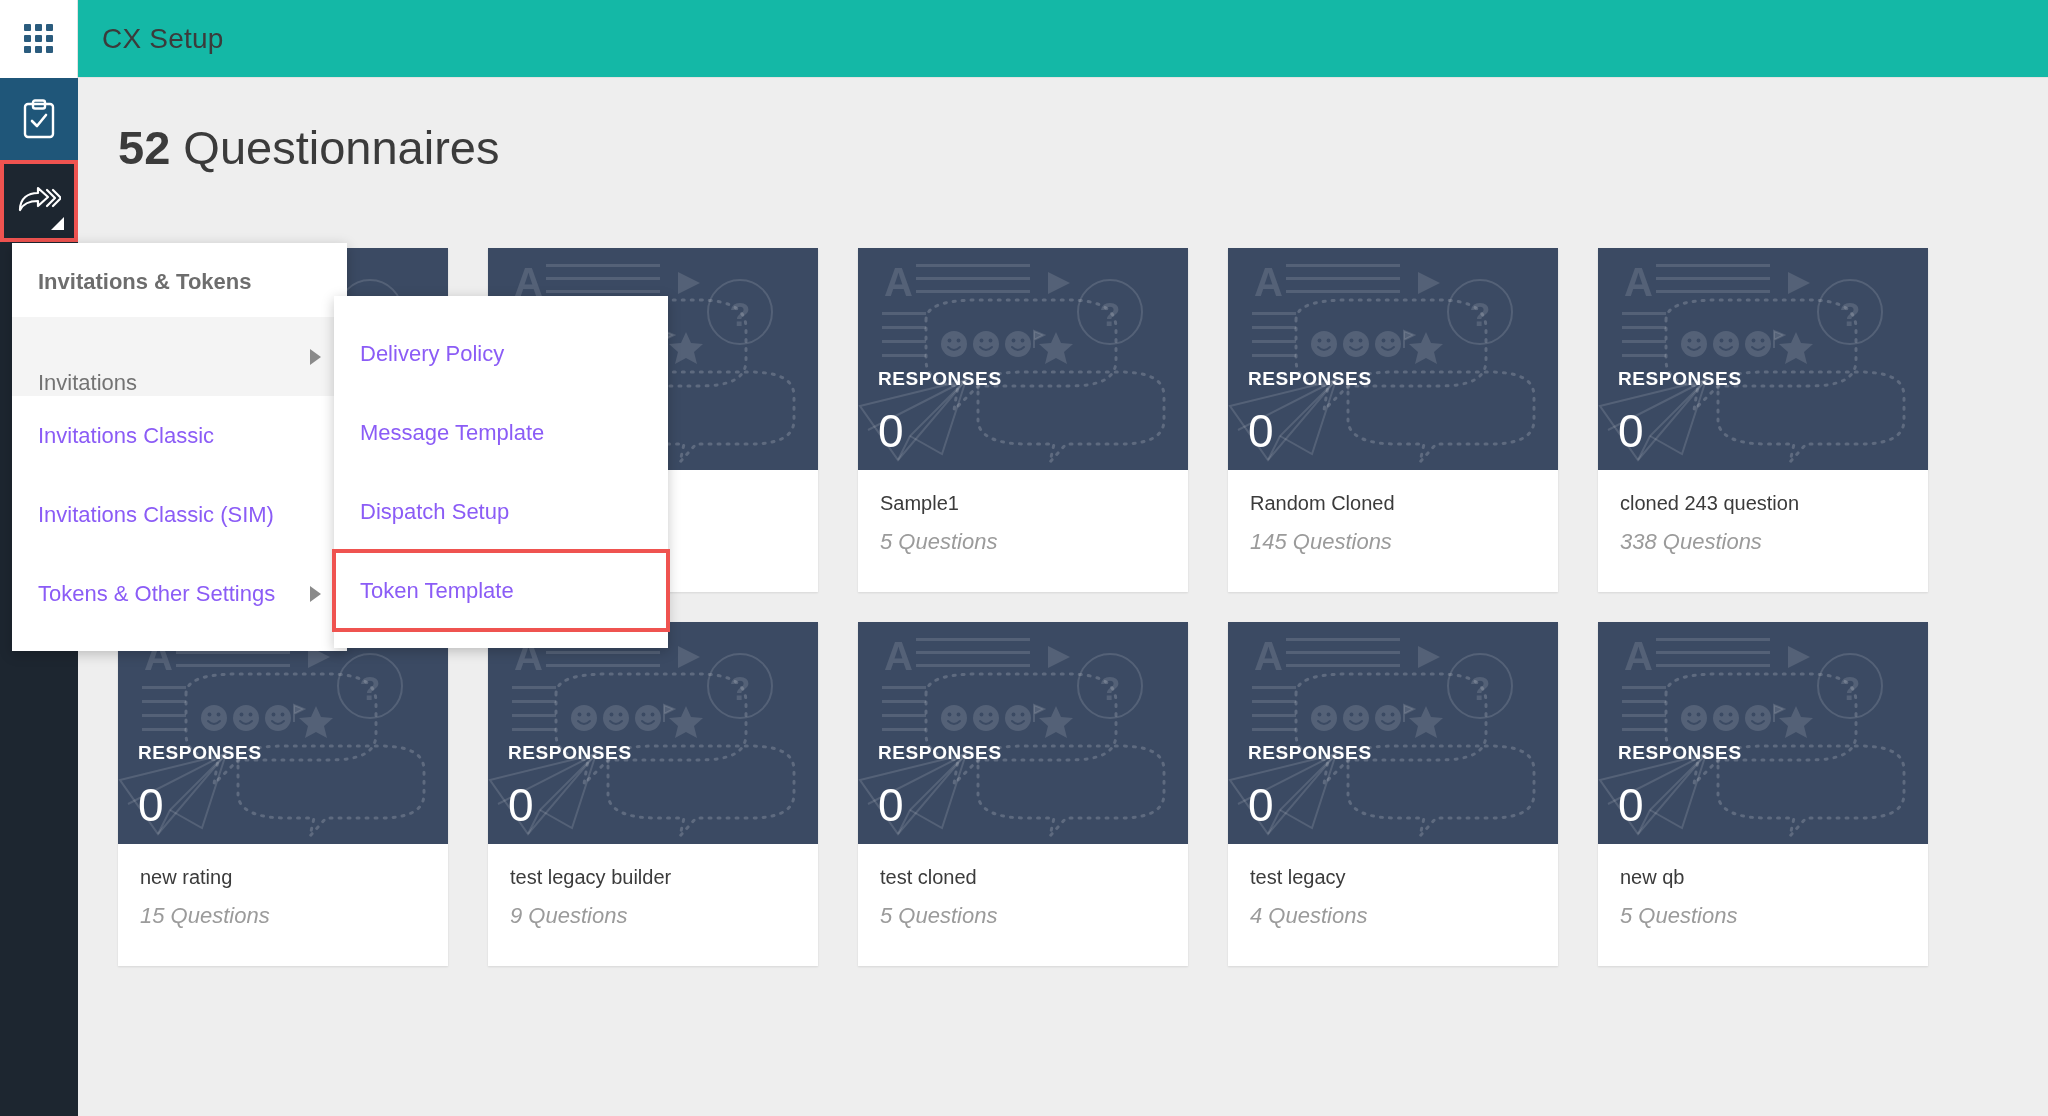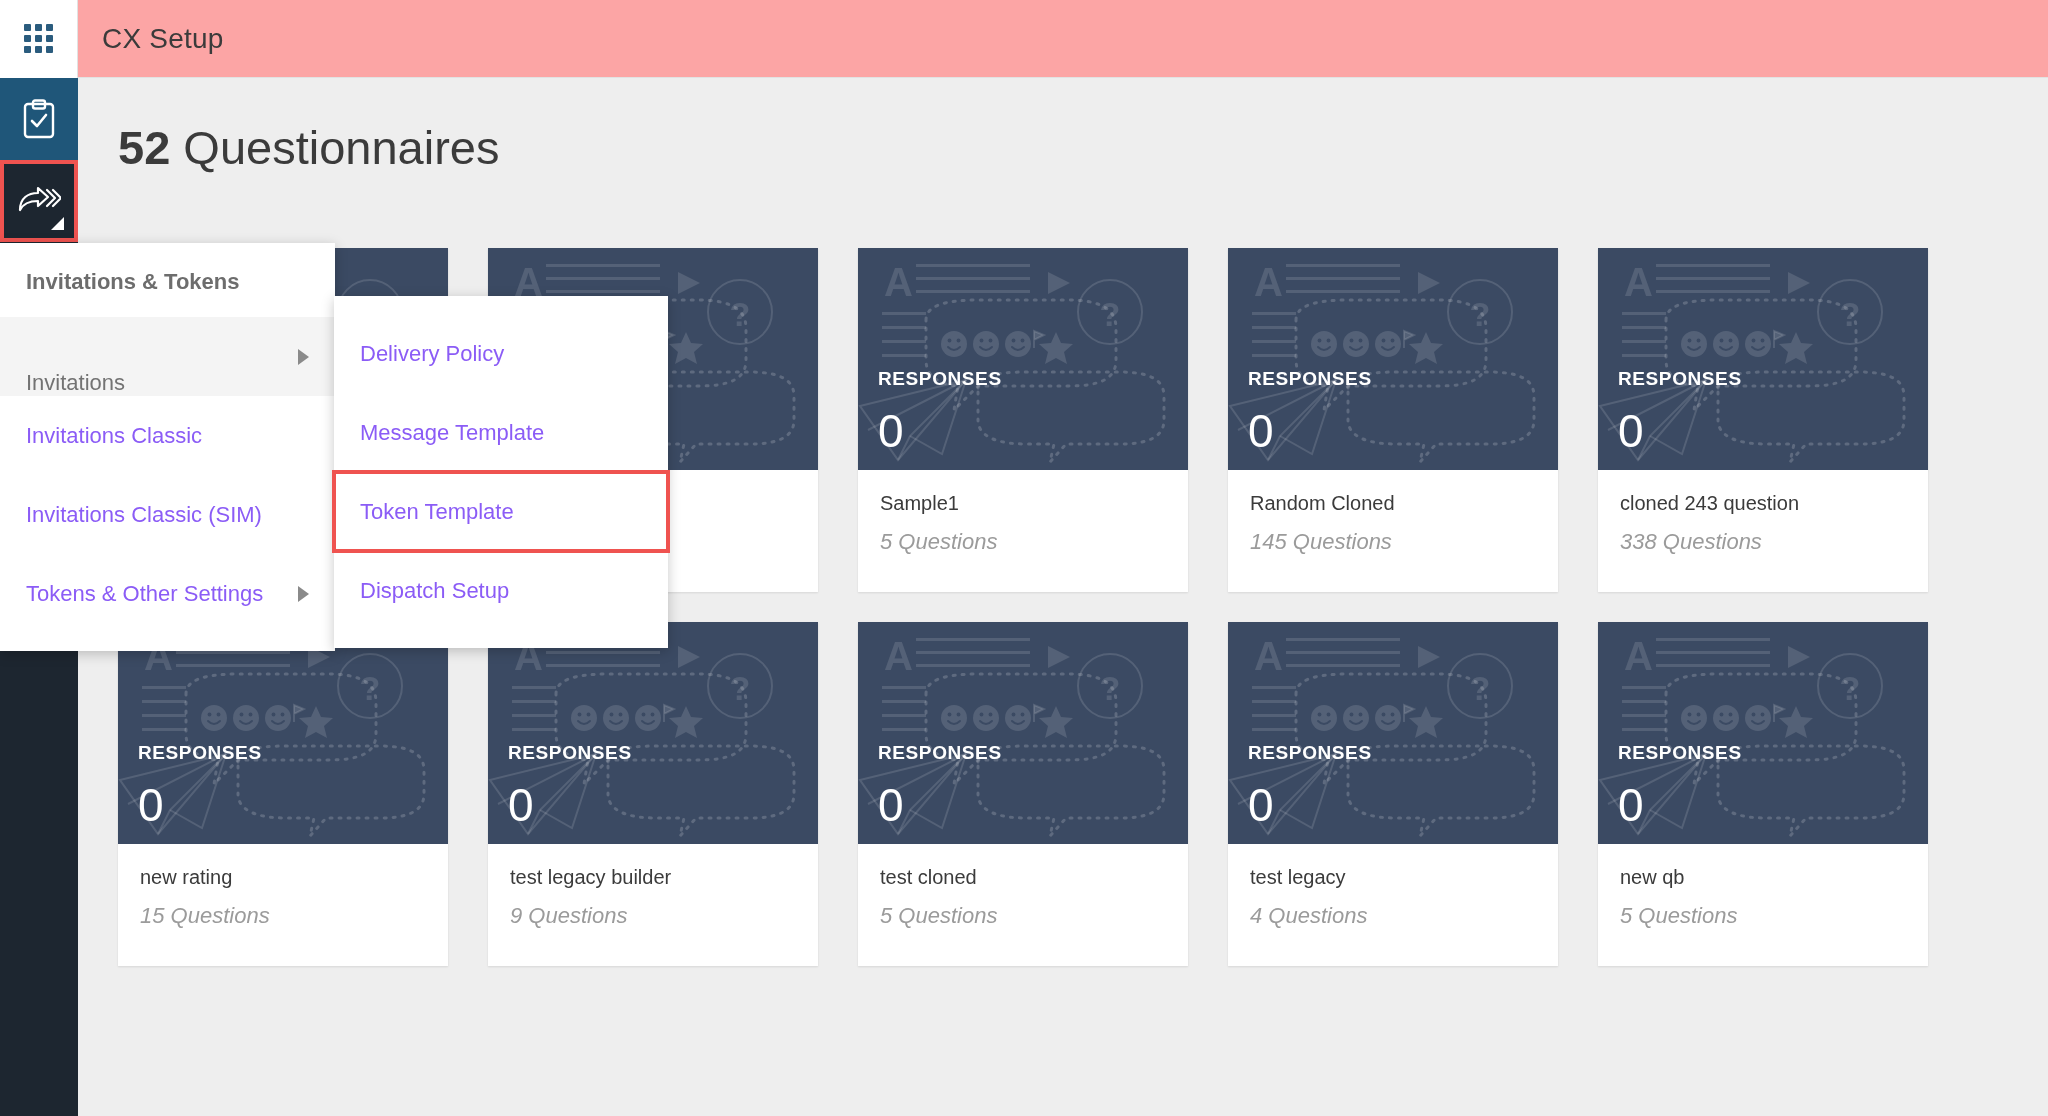--- a/index.html
+++ b/index.html
@@ -12,21 +12,21 @@
   #app {
     position: relative;
     width: 2048px; height: 1116px;
     background: #eeeeee;
   }
 
   
   .topbar {
     position: absolute; left: 0; top: 0;
     width: 2048px; height: 78px;
-    background: #fca5a5;
+    background: #14b8a6;
     border-bottom: 1px solid #e2e2e2;
     display: flex; align-items: center;
     z-index: 30;
   }
   .waffle-cell {
     width: 78px; height: 78px;
     display: flex; align-items: center; justify-content: center;
     background: #ffffff;
     border-right: 1px solid #e2e2e2;
     cursor: pointer;
@@ -116,21 +116,21 @@
     position: absolute; left: 20px; bottom: 16px;
     color: #ffffff; font-weight: 300; font-size: 46px;
     line-height: 1;
   }
   .card-body { padding: 22px 22px 34px 22px; height: 122px; }
   .card-title { font-size: 20px; color: #3b3b3b; font-weight: 400; white-space: nowrap; }
   .card-sub { margin-top: 14px; font-size: 22px; color: #9b9b9b; font-weight: 400; font-style: italic; }
 
   
   .menu1 {
-    position: absolute; left: 0; top: 243px;
+    position: absolute; left: 12px; top: 243px;
     width: 335px;
     background: #ffffff;
     box-shadow: 0 3px 12px rgba(0,0,0,.22);
     z-index: 40;
   }
   .menu-header {
     padding: 26px 26px 22px 26px;
     font-size: 22px; font-weight: 700; color: #6d6d6d;
   }
   .menu-item {
@@ -689,22 +689,22 @@
   </div>
 
   <div class="menu2">
     <div class="menu2-pad-top"></div>
     <div class="menu-item">
       <span>Delivery Policy</span>
     </div>
     <div class="menu-item">
       <span>Message Template</span>
     </div>
+    <div class="menu-item">
+      <span>Dispatch Setup</span>
+    </div>
     <div class="menu-item boxed">
       <span>Token Template</span>
     </div>
-    <div class="menu-item">
-      <span>Dispatch Setup</span>
-    </div>
     <div class="menu2-pad-bottom"></div>
   </div>
 
 </div>
 
 </body></html>

